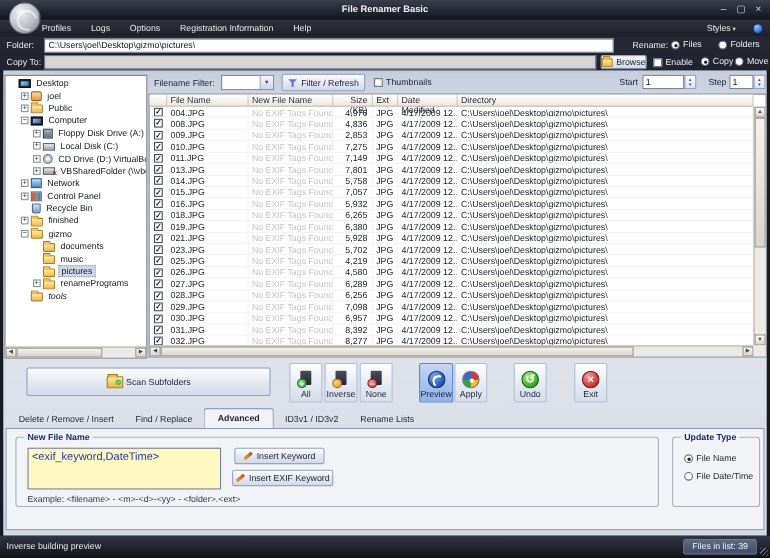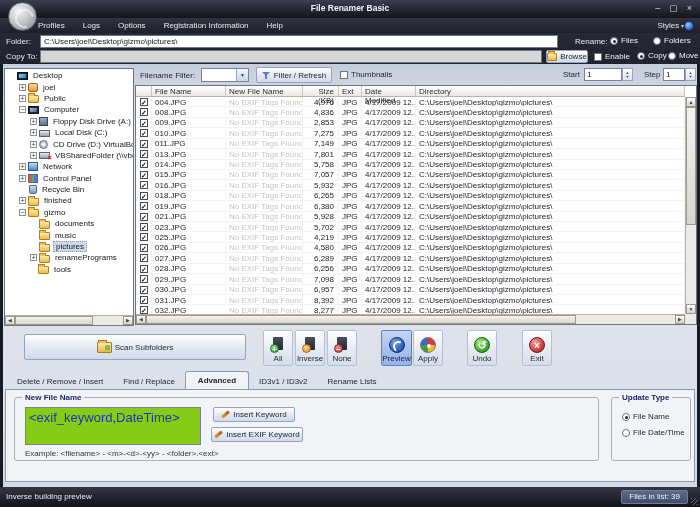--- a/index.html
+++ b/index.html
@@ -18,21 +18,21 @@
     background:radial-gradient(circle at 35% 30%, #f4f4f6, #b9bcc2 55%, #7d8089 100%);
     border:1px solid #5a5d66; z-index:5; }
   .logo::after { content:""; position:absolute; left:6px; top:6px; width:15px; height:15px;
     border-radius:50%; border:2px solid rgba(255,255,255,.55); border-right-color:transparent; transform:rotate(30deg); }
 
   
   .menubar { position:absolute; left:0; top:18px; width:700px; height:15px;
     background:linear-gradient(#31333f,#1d1f29); display:flex; align-items:center; }
   .menu-items { display:flex; margin-left:29px; }
   .menu-item { color:#e8e8ec; font-size:8px; padding:0 9px; line-height:15px; cursor:default; }
-  .styles-box { position:absolute; right:6px; top:0; height:15px; display:flex; align-items:center; gap:0; }
+  .styles-box { position:absolute; right:6px; top:0; height:15px; display:flex; align-items:center; gap:15px; }
   .styles-label { color:#e8e8ec; font-size:8px; }
   .styles-label::after { content:" ▾"; font-size:6px; color:#cfcfd6; }
   .globe { width:10px; height:10px; border-radius:50%;
     background:radial-gradient(circle at 35% 30%, #9fc4ff, #3a74d8 60%, #1c3f8a); border:1px solid #16305f; }
 
   
   .darkzone { position:absolute; left:0; top:33px; width:700px; height:31px; background:linear-gradient(#262834,#20222d); }
   .fieldlabel { position:absolute; color:#e9e9ee; font-size:8px; }
   .txt { position:absolute; background:#fff; border:1px solid #6f7686; font-size:8px; color:#14161e;
     padding:1px 3px; line-height:10px; white-space:nowrap; overflow:hidden; }
@@ -167,21 +167,21 @@
   .tabstrip { position:absolute; left:4px; top:305px; height:20px; display:flex; align-items:flex-end; }
   .tab { font-size:8px; color:#222836; padding:4px 10px 3px; cursor:default; }
   .tab.active { background:#f2f3f6; border:1px solid #8a9ab8; border-bottom:none; border-radius:3px 3px 0 0;
     font-weight:bold; padding:4px 12px 4px; position:relative; z-index:3; }
   .tabpanel { position:absolute; left:2px; top:325px; width:690px; height:93px; background:#f2f3f6;
     border:1px solid #8a9ab8; z-index:2; }
 
   .groupbox { position:absolute; border:1px solid #aab0bc; border-radius:3px; }
   .grouplab { position:absolute; top:-5px; left:7px; background:#f2f3f6; padding:0 3px;
     font-size:8px; font-weight:bold; color:#1b2a66; }
-  .patternbox { position:absolute; background:#84cc16; border:1px solid #7a8296; font-size:13px; color:#2233bb; padding:2px 3px; }
+  .patternbox { position:absolute; background:#fef9c3; border:1px solid #7a8296; font-size:10px; color:#2233bb; padding:2px 3px; }
   .kwbtn { position:absolute; height:15px; }
   .pencil { width:9px; height:3px; background:linear-gradient(90deg,#e0a040,#b05818); transform:rotate(-40deg); border-radius:1px; }
   .example { position:absolute; font-size:8px; color:#33363e; }
 
   
   .statusbar { position:absolute; left:0; top:487px; width:700px; height:20px;
     background:linear-gradient(#343744,#1b1d27 70%,#12131b); }
   .status-left { position:absolute; left:6px; top:5px; font-size:8px; color:#e6e6ec; }
   .files-badge { position:absolute; right:12px; top:3px; padding:1px 7px 2px; font-size:8px; color:#eef1f8;
     background:linear-gradient(#5a6races,#46536b); background:linear-gradient(#5d6b86,#404d66); border:1px solid #6e7d9a; border-radius:2px; }
@@ -362,21 +362,21 @@
           <div class="tree-row sel" style="padding-left: 25px;">
             <span class="exp hide"></span>
             <span class="ti ti-folder"></span>
             <span class="tl">pictures</span>
           </div>
           <div class="tree-row" style="padding-left: 25px;">
             <span class="exp">+</span>
             <span class="ti ti-folder"></span>
             <span class="tl">renamePrograms</span>
           </div>
-          <div class="tree-row" style="padding-left: 24px;">
+          <div class="tree-row" style="padding-left: 14px; font-style: italic;">
             <span class="exp hide"></span>
             <span class="ti ti-folder"></span>
             <span class="tl">tools</span>
           </div>
         </div>
       <div class="hscroll" style="left:0; right:0; bottom:0; height:10px; border-top:1px solid #b5b1a5;">
         <span class="sarrow" style="left:0; top:0; width:10px; height:9px;">
             <i>◀</i>
           </span>
         <span class="sthumb" style="left:10px; top:0; width:78px; height:9px;"></span>

